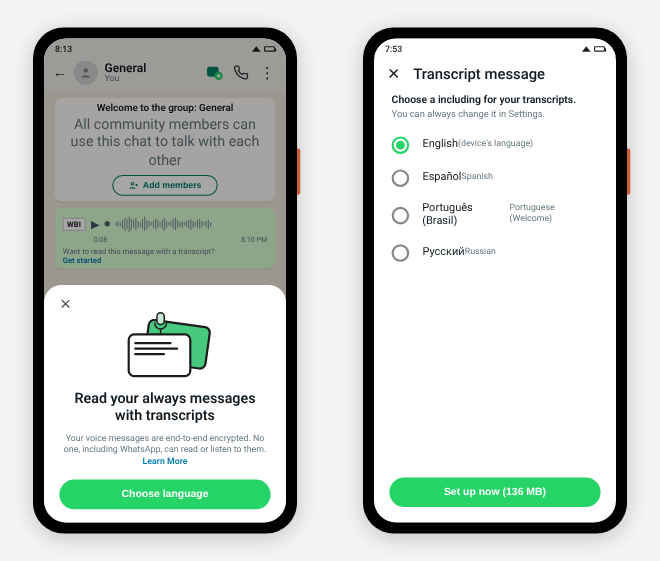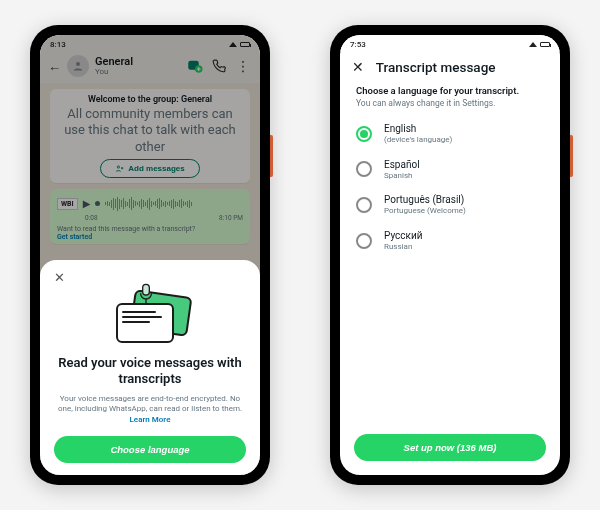--- a/index.html
+++ b/index.html
@@ -110,39 +110,39 @@
   .illus-lines span { display:block; height:2px; background:#1c1c1c; border-radius:1px;}
   .illus-mic {
     position:absolute; left:28px; top:-4px; z-index:4;
     width:16px;height:24px;
   }
   .sheet-h { font-size:13px; font-weight:600; color:var(--text); text-align:center; line-height:1.25;}
   .sheet-p { font-size:8px; color:var(--muted); text-align:center; margin:6px 0 10px; line-height:1.35;}
   .sheet-p a { color:#027EB5; text-decoration:none; font-weight:600;}
   .cta {
     width:100%; background:var(--accent); color:#fff; border:none;
-    border-radius:18px; padding:8px 0; font-size:9.5px; font-weight:600;font-style:italic;
+    border-radius:18px; padding:8px 0; font-size:9.5px; font-weight:600;
   }
 
   
   .p2 .statusbar { background:#fff; }
   .p2-header { padding:8px 12px 10px; display:flex; align-items:center; gap:12px;}
   .p2-title { font-size:13.5px; font-weight:500; color:var(--text);}
   .p2-sub { padding:0 16px; }
   .p2-sub-t { font-size:9.5px; font-weight:600; color:var(--text);}
   .p2-sub-s { font-size:8.5px; color:var(--muted); margin-top:2px;}
   .lang-list { padding:8px 4px 0; flex:1;}
   .lang-row { display:flex; align-items:center; gap:12px; padding:7px 12px;}
   .radio {
     width:16px; height:16px; border:2px solid #888; border-radius:50%;
     display:flex; align-items:center; justify-content:center;
   }
   .radio.sel { border-color:var(--accent);}
   .radio.sel::after { content:""; width:8px; height:8px; background:var(--accent); border-radius:50%;}
-  .lang-col { display:flex; flex-direction:column; line-height:1.2;}
+  .lang-col { display:flex; flex-direction:row; line-height:1.2;}
   .lang-name { font-size:10px; color:var(--text);}
   .lang-sub { font-size:8px; color:var(--muted);}
   .p2-footer { padding:10px 14px 14px;}
 </style>
 </head>
 <body>
 
 <div class="phone p1">
   <div class="side-btn"></div>
   <div class="screen">
@@ -185,21 +185,21 @@
     <div class="chat-area">
       <div class="banner">
         <div class="banner-t">Welcome to the group: General</div>
         <div class="banner-s">All community members can use this chat to talk with each other</div>
         <button class="add-btn">
           <svg width="9" height="9" viewBox="0 0 24 24" fill="none" stroke="#008069" stroke-width="2.5">
               <circle cx="9" cy="8" r="3"></circle>
               <path d="M3 20c0-3 12-3 12 0"></path>
               <path d="M19 8v6M16 11h6"></path>
             </svg>
-          <span>Add messages</span>
+          <span>Add members</span>
         </button>
       </div>
 
       <div class="vm">
         <div class="vm-row">
           <span class="wbi">WBI</span>
           <span style="color:#4A5568;font-size:10px;">▶</span>
           <span style="width:5px;height:5px;background:#54656F;border-radius:50%;"></span>
           <div class="wave">
               <i style="height: 3px;"></i>
@@ -269,21 +269,21 @@
         <div class="illus-lines">
             <span style="width:34px"></span>
             <span style="width:40px"></span>
             <span style="width:28px"></span>
           </div>
         <svg class="illus-mic" viewBox="0 0 24 36">
           <rect x="7" y="2" width="10" height="16" rx="5" fill="#C9E9D6" stroke="#1c1c1c" stroke-width="2"></rect>
           <path d="M4 16a8 8 0 0 0 16 0M12 24v6" fill="none" stroke="#1c1c1c" stroke-width="2" stroke-linecap="round"></path>
         </svg>
       </div>
-      <div class="sheet-h">Read your voice messages with transcripts</div>
+      <div class="sheet-h">Read your always messages with transcripts</div>
       <div class="sheet-p">
         <span>Your voice messages are end-to-end encrypted. No one, including WhatsApp, can read or listen to them.</span>
         <a>Learn More</a>
       </div>
       <button class="cta">Choose language</button>
     </div>
 
   </div>
 </div>
 
@@ -298,21 +298,21 @@
         <span class="batt"></span>
       </div>
     </div>
 
     <div class="p2-header">
       <span style="font-size:14px;color:#222;">✕</span>
       <span class="p2-title">Transcript message</span>
     </div>
 
     <div class="p2-sub">
-      <div class="p2-sub-t">Choose a language for your transcript.</div>
+      <div class="p2-sub-t">Choose a including for your transcripts.</div>
       <div class="p2-sub-s">You can always change it in Settings.</div>
     </div>
 
     <div class="lang-list" id="lang-list">
         <div class="lang-row">
           <span class="radio sel"></span>
           <div class="lang-col">
             <span class="lang-name">English</span>
             <span class="lang-sub">(device's language)</span>
           </div>

